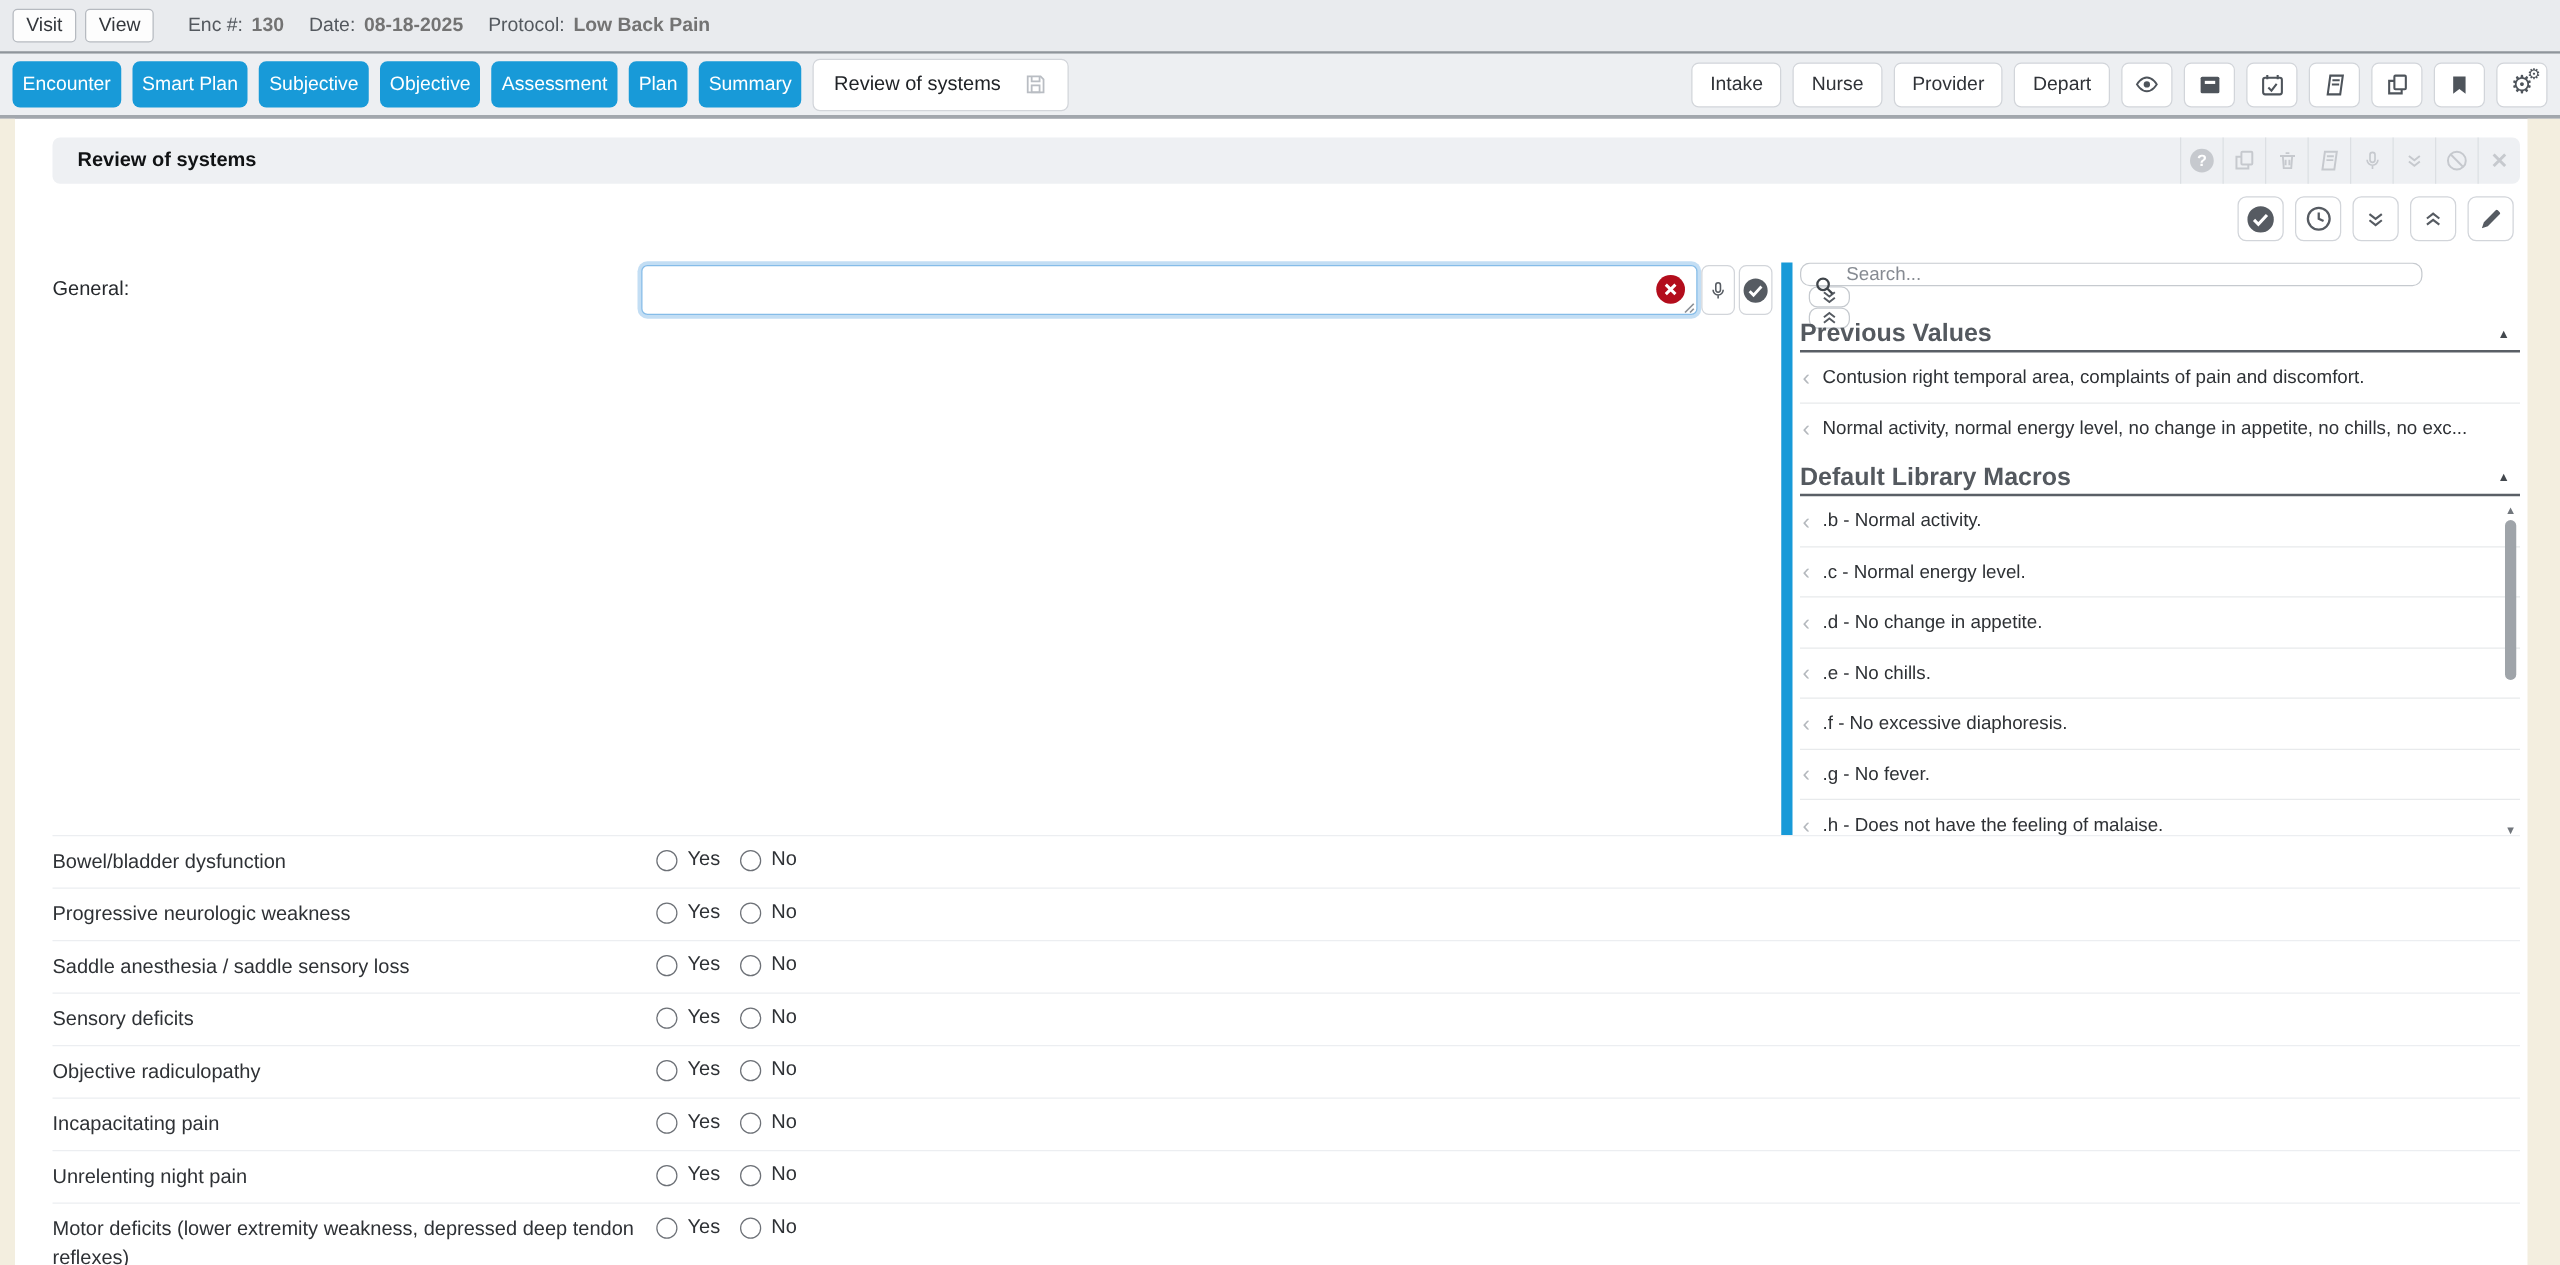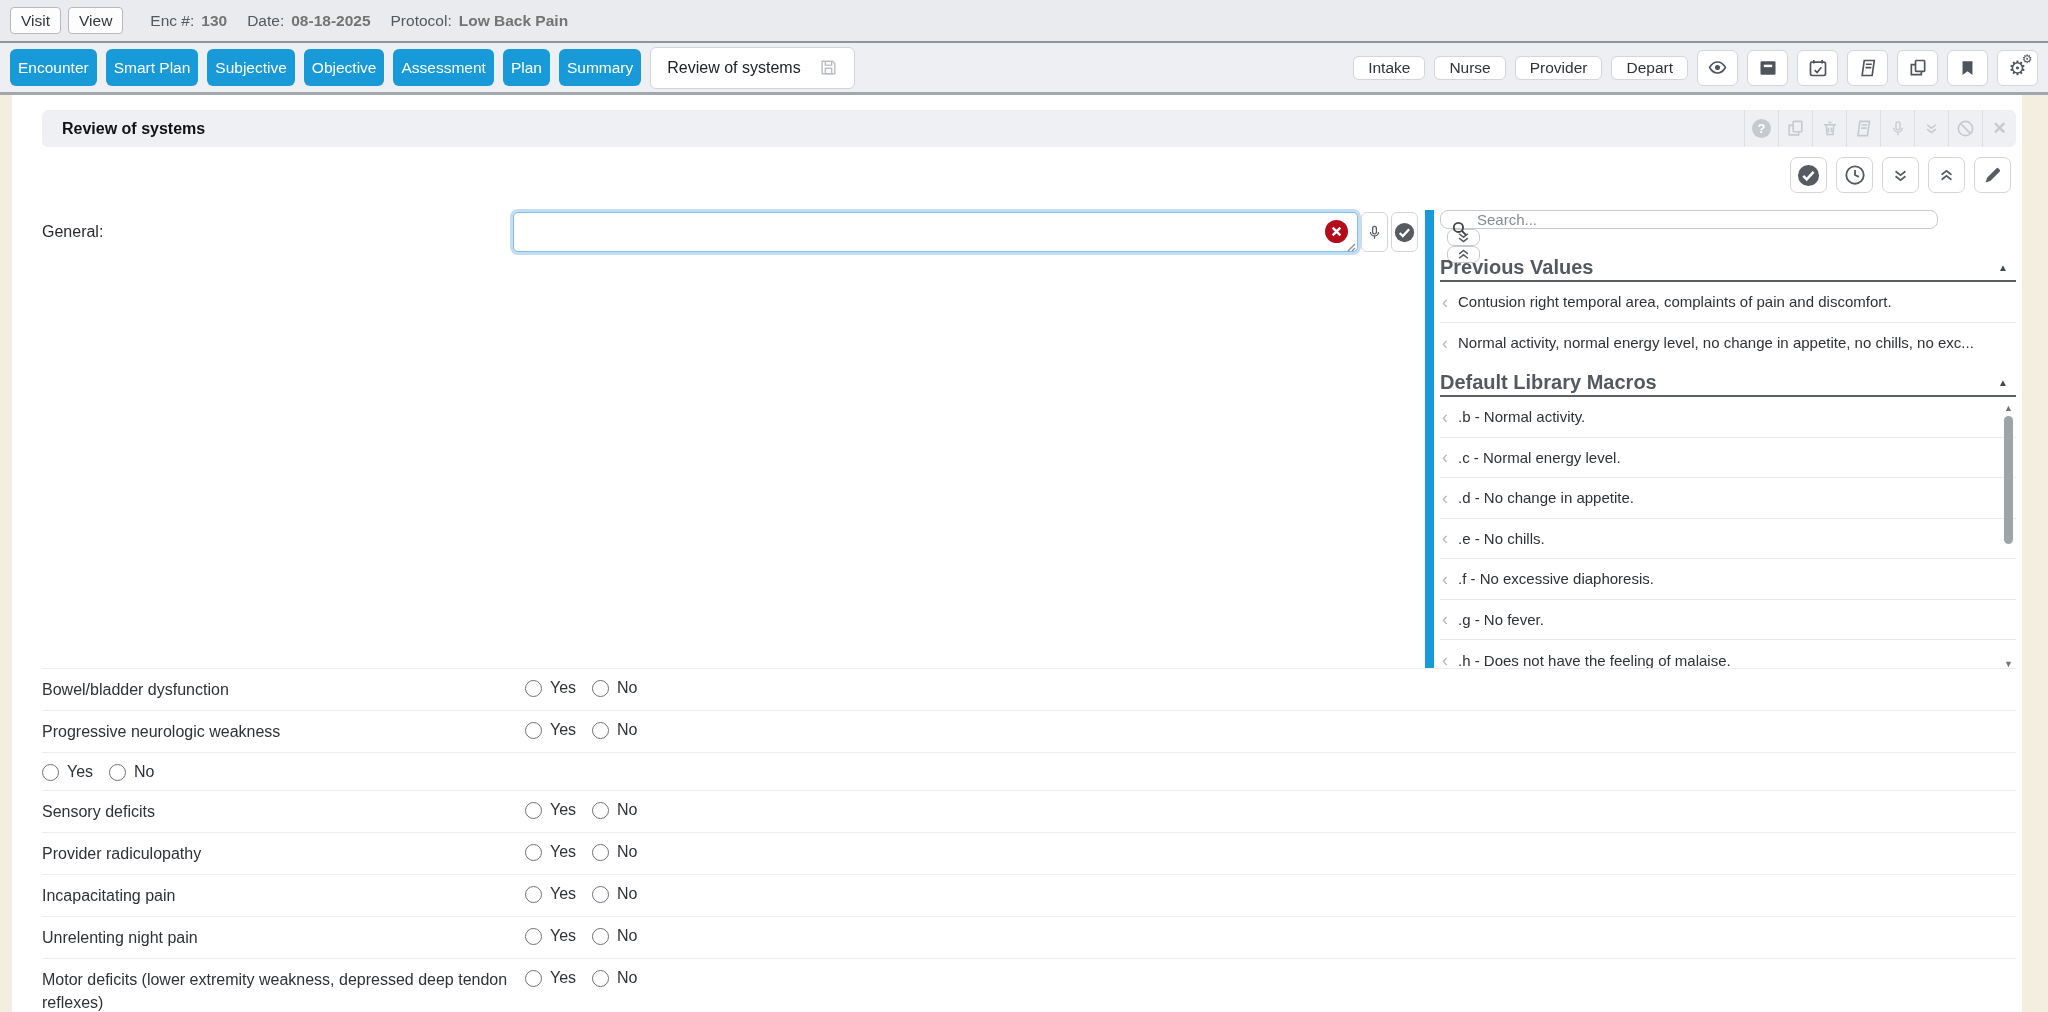--- a/index.html
+++ b/index.html
@@ -22,21 +22,21 @@
            border-bottom:3px solid #a2a7ad;box-sizing:border-box;display:flex;align-items:center;
            padding:0 10px;}
   .tabs{display:flex;align-items:center;}
   .tab{background:#189ad8;border:none;color:#fff;font-size:15.5px;height:37px;border-radius:6px;
        padding:0 8px;margin-right:9px;display:inline-flex;align-items:center;}
   .tab-active{background:#fff;border:1px solid #d2d5da;border-radius:6px;height:42px;box-sizing:border-box;
        padding:0 16px;display:inline-flex;align-items:center;gap:18px;font-size:16px;color:#202327;}
   .floppy{color:#b9bdc3;display:inline-flex;}
   .spacer{flex:1;}
   .stage-buttons{display:flex;align-items:center;}
-  .stage-btn{background:#fff;border:1px solid #d2d5da;border-radius:6px;height:24px;padding:0 14px;
+  .stage-btn{background:#fff;border:1px solid #d2d5da;border-radius:6px;height:36px;padding:0 14px;
        font-size:15.5px;color:#2f3237;margin-left:9px;display:inline-flex;align-items:center;}
   .nav-icon-btn{background:#fff;border:1px solid #d2d5da;border-radius:6px;height:36px;width:41px;
        margin-left:9px;display:inline-flex;align-items:center;justify-content:center;color:#4e545b;padding:0;}
   .gear-wrap{position:relative;font-size:20px;line-height:1;color:#4e545b;}
   .gear-small{position:absolute;font-size:12px;right:-6px;top:-5px;}
 
   
   .edge{position:absolute;top:95px;bottom:0;background:#f3eedf;}
   .edge-left{left:0;width:12px;}
   .edge-right{right:0;width:26px;}
@@ -478,20 +478,21 @@
         <span class="opt-label">Yes</span>
       </span>
       <span class="opt">
         <span class="radio"></span>
         <span class="opt-label">No</span>
       </span>
     </div>
   </div>
 
   <div class="q-row">
+    <div class="q-label">Saddle anesthesia / saddle sensory loss</div>
     <div class="q-opts">
       <span class="opt opt-yes">
         <span class="radio"></span>
         <span class="opt-label">Yes</span>
       </span>
       <span class="opt">
         <span class="radio"></span>
         <span class="opt-label">No</span>
       </span>
     </div>
@@ -505,21 +506,21 @@
         <span class="opt-label">Yes</span>
       </span>
       <span class="opt">
         <span class="radio"></span>
         <span class="opt-label">No</span>
       </span>
     </div>
   </div>
 
   <div class="q-row">
-    <div class="q-label">Provider radiculopathy</div>
+    <div class="q-label">Objective radiculopathy</div>
     <div class="q-opts">
       <span class="opt opt-yes">
         <span class="radio"></span>
         <span class="opt-label">Yes</span>
       </span>
       <span class="opt">
         <span class="radio"></span>
         <span class="opt-label">No</span>
       </span>
     </div>

